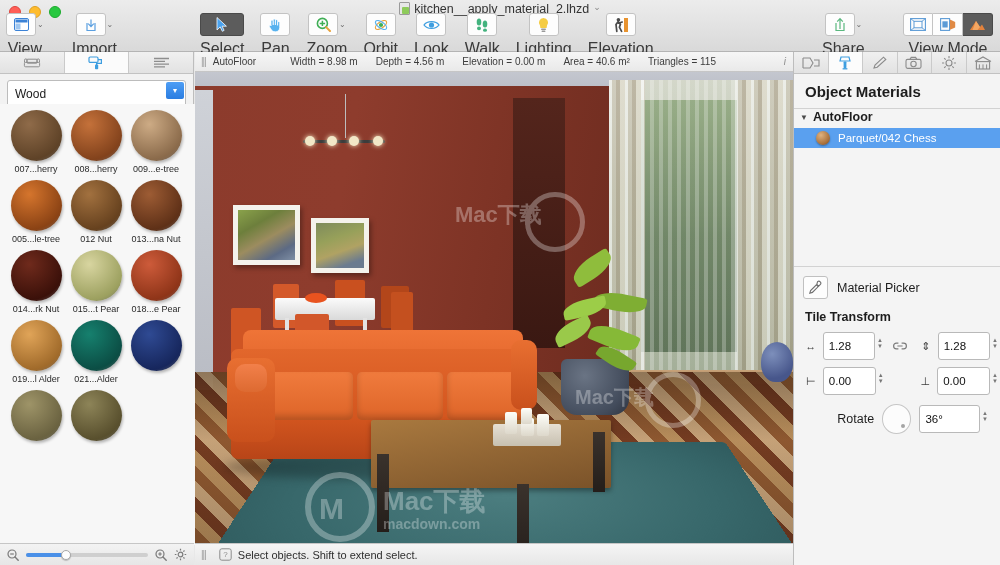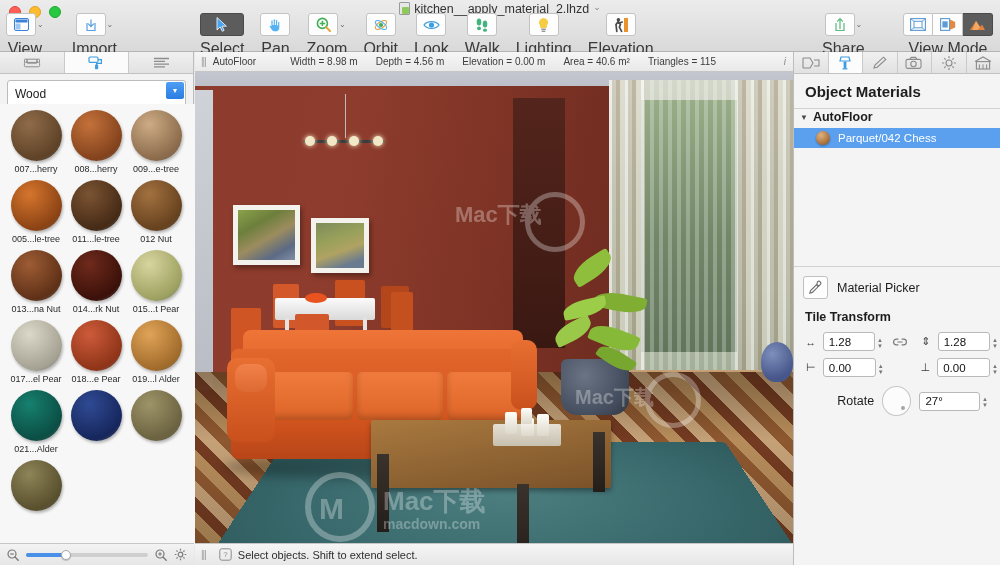--- a/index.html
+++ b/index.html
@@ -301,21 +301,21 @@
     border-radius:3px; display:flex; align-items:center; justify-content:center;
   }
   .picker-label { font-size:12.5px; color:#1d1d1d; }
 
   .section-hdr { font-size:12.5px; font-weight:bold; color:#1d1d1d; padding: 11px 0 0 11px; }
 
   .tt-grid { padding: 8px 10px 0 10px; }
   .tt-line { display:flex; align-items:center; gap:5px; margin-bottom:7px; }
   .tt-ico { width:16px; text-align:center; color:#3b3b3b; font-size:11px; }
   .num-field {
-    position:relative; width:60px; height:19px;
+    position:relative; width:60px; height:28px;
     background:#fff; border:1px solid #b9b9b9; border-radius:3px;
     display:flex; align-items:center; padding-left:5px;
     font-size:11.5px; color:#111;
   }
   .stepper {
     position:absolute; right:-11px; top:0; width:10px; height:19px;
     display:flex; flex-direction:column; align-items:center; justify-content:center;
     color:#777; font-size:6px; line-height:6px;
   }
   .link-ico { width:17px; text-align:center; color:#6f6f6f; font-size:12px; margin: 0 6px 0 12px;}
@@ -553,42 +553,34 @@
         </div>
         <div class="swatch">
           <div class="ball" style="background: radial-gradient(circle at 36% 28%, rgb(205, 171, 133), rgb(138, 106, 74) 72%, rgba(0, 0, 0, 0.55));"></div>
           <div class="ball-name">009...e-tree</div>
         </div>
         <div class="swatch">
           <div class="ball" style="background: radial-gradient(circle at 36% 28%, rgb(213, 117, 45), rgb(138, 66, 20) 72%, rgba(0, 0, 0, 0.55));"></div>
           <div class="ball-name">005...le-tree</div>
         </div>
         <div class="swatch">
-          <div class="ball" style="background: radial-gradient(circle at 36% 28%, rgb(123, 83, 51), rgb(69, 42, 21) 72%, rgba(0, 0, 0, 0.55));"></div>
-          <div class="ball-name">011...le-tree</div>
-        </div>
-        <div class="swatch">
           <div class="ball" style="background: radial-gradient(circle at 36% 28%, rgb(162, 113, 63), rgb(102, 65, 30) 72%, rgba(0, 0, 0, 0.55));"></div>
           <div class="ball-name">012 Nut</div>
         </div>
         <div class="swatch">
           <div class="ball" style="background: radial-gradient(circle at 36% 28%, rgb(157, 92, 52), rgb(94, 48, 23) 72%, rgba(0, 0, 0, 0.55));"></div>
           <div class="ball-name">013...na Nut</div>
         </div>
         <div class="swatch">
           <div class="ball" style="background: radial-gradient(circle at 36% 28%, rgb(111, 42, 28), rgb(58, 16, 9) 72%, rgba(0, 0, 0, 0.55));"></div>
           <div class="ball-name">014...rk Nut</div>
         </div>
         <div class="swatch">
           <div class="ball" style="background: radial-gradient(circle at 36% 28%, rgb(216, 213, 160), rgb(156, 160, 95) 72%, rgba(0, 0, 0, 0.55));"></div>
           <div class="ball-name">015...t Pear</div>
-        </div>
-        <div class="swatch">
-          <div class="ball" style="background: radial-gradient(circle at 36% 28%, rgb(219, 215, 201), rgb(164, 161, 146) 72%, rgba(0, 0, 0, 0.55));"></div>
-          <div class="ball-name">017...el Pear</div>
         </div>
         <div class="swatch">
           <div class="ball" style="background: radial-gradient(circle at 36% 28%, rgb(205, 91, 58), rgb(142, 52, 24) 72%, rgba(0, 0, 0, 0.55));"></div>
           <div class="ball-name">018...e Pear</div>
         </div>
         <div class="swatch">
           <div class="ball" style="background: radial-gradient(circle at 36% 28%, rgb(224, 164, 88), rgb(160, 106, 42) 72%, rgba(0, 0, 0, 0.55));"></div>
           <div class="ball-name">019...l Alder</div>
         </div>
         <div class="swatch">
@@ -859,21 +851,21 @@
             </span>
         </div>
       </div>
 
       <div class="rot-line" style="padding-left:0;">
         <span class="rot-label">Rotate</span>
         <div class="rot-dial">
           <span class="mark"></span>
         </div>
         <div class="num-field" style="width:62px;">
-          <span>27°</span>
+          <span>36°</span>
           <span class="stepper">
               <span>▲</span>
               <span>▼</span>
             </span>
         </div>
       </div>
     </div>
   </div>
 
 </div>

